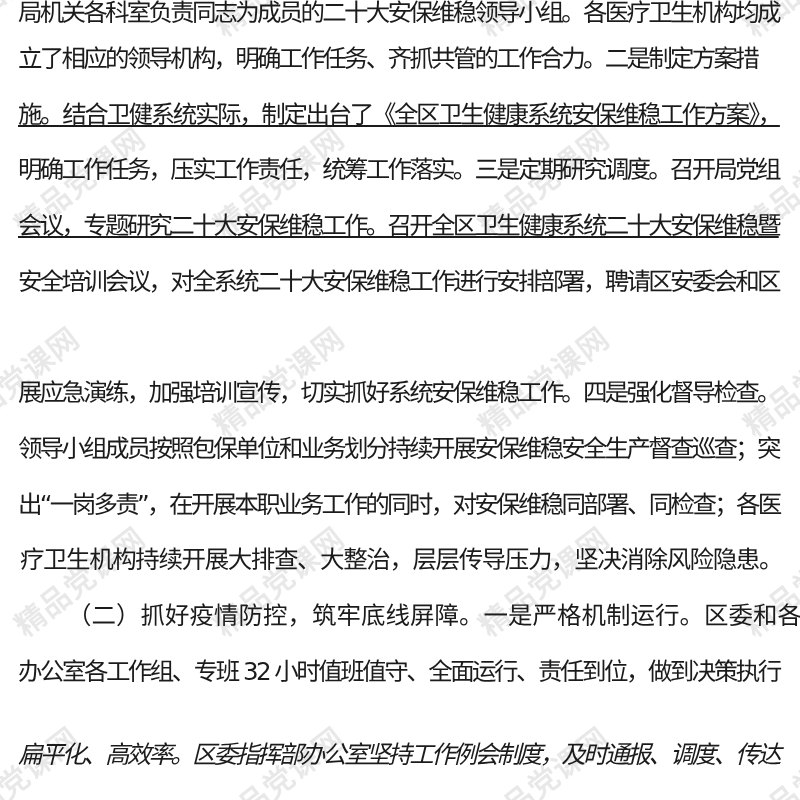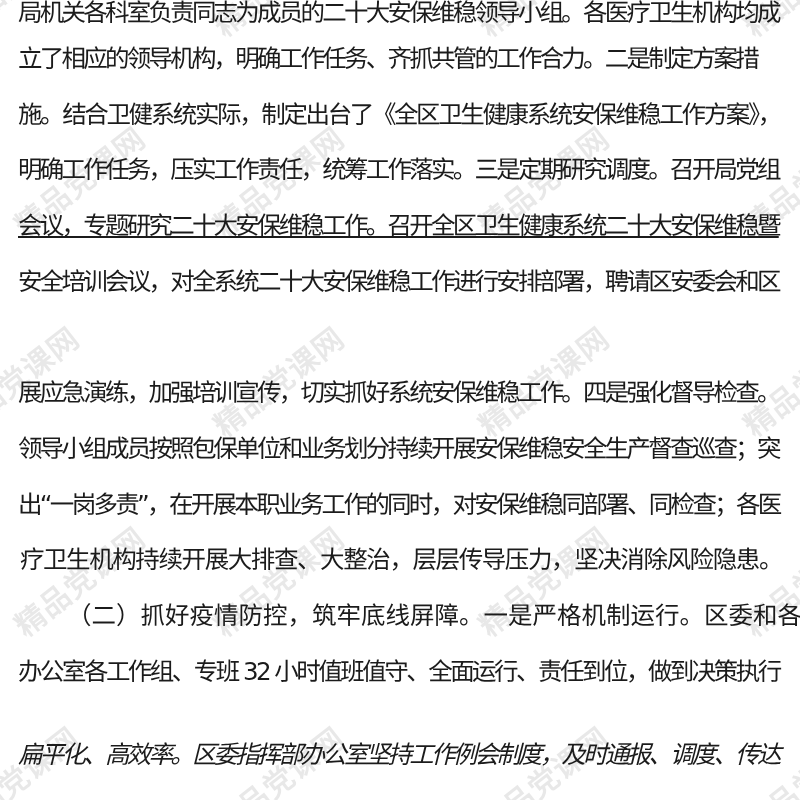--- a/index.html
+++ b/index.html
@@ -164,21 +164,21 @@
       </div>
     <div class="watermark-cell">
         <span class="watermark-text">精品党课网</span>
       </div>
 
   </div>
 
   <div id="text-body">
       <div class="doc-line clipped-top" style="top: -4px; letter-spacing: -2.765px;">局机关各科室负责同志为成员的二十大安保维稳领导小组。各医疗卫生机构均成</div>
       <div class="doc-line" style="top: 42px; letter-spacing: -2.765px;">立了相应的领导机构，明确工作任务、齐抓共管的工作合力。二是制定方案措</div>
-      <div class="doc-line" style="top: 98px; letter-spacing: -2.382px;">施。结合卫健系统实际，制定出台了《全区卫生健康系统安保维稳工作方案》，</div>
+      <div class="doc-line" style="top: 98px; letter-spacing: -2.382px; text-decoration: underline;">施。结合卫健系统实际，制定出台了《全区卫生健康系统安保维稳工作方案》，</div>
       <div class="doc-line" style="top: 153px; letter-spacing: -2.765px;">明确工作任务，压实工作责任，统筹工作落实。三是定期研究调度。召开局党组</div>
       <div class="doc-line" style="top: 209px; letter-spacing: -2.765px; text-decoration: underline;">会议，专题研究二十大安保维稳工作。召开全区卫生健康系统二十大安保维稳暨</div>
       <div class="doc-line" style="top: 265px; letter-spacing: -2.765px;">安全培训会议，对全系统二十大安保维稳工作进行安排部署，聘请区安委会和区</div>
       <div class="doc-line" style="top: 432px; letter-spacing: -2.765px;">领导小组成员按照包保单位和业务划分持续开展安保维稳安全生产督查巡查；突</div>
       <div class="doc-line" style="top: 376px; letter-spacing: -2.765px;">展应急演练，加强培训宣传，切实抓好系统安保维稳工作。四是强化督导检查。</div>
       <div class="doc-line" style="top: 488px; letter-spacing: -2.686px;">出“一岗多责”，在开展本职业务工作的同时，对安保维稳同部署、同检查；各医</div>
       <div class="doc-line" style="top: 543px; letter-spacing: -1.406px; text-align: right;">疗卫生机构持续开展大排查、大整治，层层传导压力，坚决消除风险隐患。</div>
       <div class="doc-line indent" style="top: 599px;">（二）抓好疫情防控，筑牢底线屏障。一是严格机制运行。区委和各镇街指挥部</div>
       <div class="doc-line" style="top: 655px; letter-spacing: -2.528px;">办公室各工作组、专班 32 小时值班值守、全面运行、责任到位，做到决策执行</div>
       <div class="doc-line" style="top: 738px; letter-spacing: -2.765px; font-style: italic;">扁平化、高效率。区委指挥部办公室坚持工作例会制度，及时通报、调度、传达</div>

